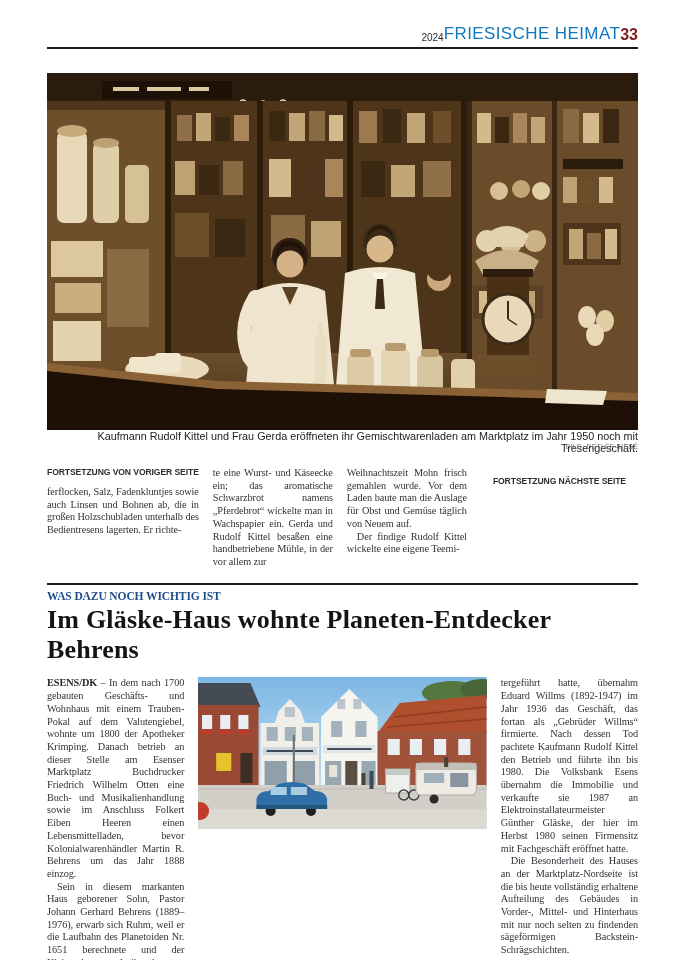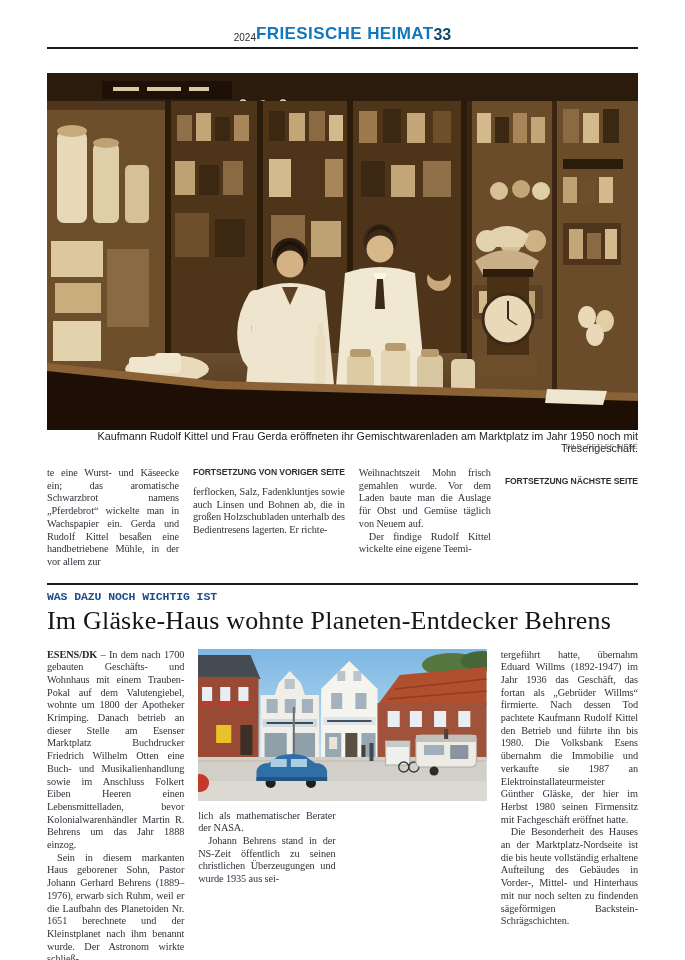--- a/index.html
+++ b/index.html
@@ -3,60 +3,60 @@
 <meta charset="utf-8">
 <style>
   html,body{margin:0;padding:0;background:#e9e9e9;}
   .page{
     width:685px;height:960px;margin:0 auto;background:#ffffff;
     box-sizing:border-box;padding:24px 47px 0 47px;position:relative;
     font-family:"Liberation Serif",serif;color:#35303a;
   }
   
   .masthead{
-    display:flex;align-items:flex-end;justify-content:center;
+    display:flex;align-items:flex-end;justify-content:flex-end;
     border-bottom:2px solid #1a1a1a;padding-bottom:3px;
     font-family:"Liberation Sans",sans-serif;
   }
   .masthead .year{font-size:10px;color:#2c2c2c;padding-bottom:1px;}
-  .masthead .title{font-size:17px;font-weight:bold;color:#1277bd;letter-spacing:.4px;}
-  .masthead .pageno{font-size:16px;font-weight:bold;color:#0c4a6e;}
+  .masthead .title{font-size:17px;font-weight:normal;color:#1277bd;letter-spacing:.4px;}
+  .masthead .pageno{font-size:16px;font-weight:bold;color:#7f1d1d;}
   
   figure{margin:0;padding:0;}
   .photo1{margin-top:24px;height:357px;}
   .photo1 svg,.photo2 svg{display:block;width:100%;height:100%;}
   .photo2{height:152px;}
   .caption{
     position:relative;margin-top:0;
     font-family:"Liberation Sans",sans-serif;font-size:10.8px;line-height:12px;color:#1c1c1c;text-align:right;
   }
   .credit{
     position:absolute;right:0;bottom:1px;
     font-family:"Liberation Sans",sans-serif;font-size:6.8px;color:#707070;letter-spacing:.3px;
   }
   
   .cont{margin-top:13px;display:grid;grid-template-columns:repeat(4,1fr);column-gap:14px;}
   .kicker-sm{
     font-family:"Liberation Sans",sans-serif;font-size:8.6px;font-weight:600;
     color:#2e2e30;letter-spacing:-.1px;margin-bottom:9px;white-space:nowrap;
   }
-  .kicker-sm.next{text-align:center;margin:9px 0 0;}
+  .kicker-sm.next{text-align:center;margin:9px 12px 0;}
   .bodytext p{
     margin:0;font-size:10.3px;line-height:12.7px;text-align:justify;
     letter-spacing:-.1px;color:#35303a;
   }
   .bodytext p.ind{text-indent:10px;}
   
   .rule2{border-top:2px solid #1a1a1a;margin-top:14px;}
   .kicker-main{
-    margin-top:5px;font-family:Liberation Mono, monospace;
+    margin-top:5px;font-family:Liberation Serif, serif;
     font-size:11.5px;font-weight:bold;color:#1d4e8d;letter-spacing:-.1px;
   }
   h1.headline{
-    margin:3px 0 0;font-family:"Liberation Serif",serif;font-weight:400;
+    margin:3px 0 0;font-family:"Liberation Serif",serif;font-weight:700;
     font-size:26px;line-height:1.15;color:#141416;letter-spacing:.2px;
   }
   .article{margin-top:13px;display:grid;grid-template-columns:repeat(4,1fr);column-gap:14px;align-items:start;}
   .mid{grid-column:2/4;}
   .midcols{display:grid;grid-template-columns:1fr 1fr;column-gap:14px;margin-top:9px;}
   .dateline{font-weight:bold;color:#2b262d;font-family:Liberation Serif, serif;}
 </style>
 </head>
 <body>
 
@@ -213,25 +213,25 @@
       <polygon points="500,316 560,318 556,332 498,330" fill="#efe6d0"></polygon>
     </svg>
   </figure>
   <div class="caption">
     <span>Kaufmann Rudolf Kittel und Frau Gerda eröffneten ihr Gemischtwarenladen am Marktplatz im Jahr 1950 noch mit Tresengeschäft.</span>
     <span class="credit">BILD: DETLEF KIESÉ</span>
   </div>
 
   <div class="cont bodytext">
     <div>
-      <p>te eine Wurst- und Käseecke ein; das aromatische Schwarzbrot namens „Pferdebrot“ wickelte man in Wachspapier ein. Gerda und Rudolf Kittel besaßen eine handbetriebene Mühle, in der vor allem zur</p>
-    </div>
-    <div>
       <div class="kicker-sm">FORTSETZUNG VON VORIGER SEITE</div>
       <p>ferflocken, Salz, Fadenkluntjes sowie auch Linsen und Bohnen ab, die in großen Holzschubladen unterhalb des Bedientresens lagerten. Er richte-</p>
+    </div>
+    <div>
+      <p>te eine Wurst- und Käseecke ein; das aromatische Schwarzbrot namens „Pferdebrot“ wickelte man in Wachspapier ein. Gerda und Rudolf Kittel besaßen eine handbetriebene Mühle, in der vor allem zur</p>
     </div>
     <div>
       <p>Weihnachtszeit Mohn frisch gemahlen wurde. Vor dem Laden baute man die Auslage für Obst und Gemüse täglich von Neuem auf.</p>
       <p class="ind">Der findige Rudolf Kittel wickelte eine eigene Teemi-</p>
     </div>
     <div>
       <div class="kicker-sm next">FORTSETZUNG NÄCHSTE SEITE</div>
     </div>
   </div>
 
@@ -327,24 +327,20 @@
             <circle cx="112" cy="134" r="5" fill="#1e1e1e"></circle>
           <rect x="58" y="128" width="70" height="4" fill="#24557f"></rect>
 
           <circle cx="2" cy="134" r="9" fill="#c23a2a"></circle>
 
           <rect x="162" y="96" width="4" height="12" fill="#4b4238"></rect>
           <rect x="244" y="80" width="4" height="10" fill="#4b4238"></rect>
         </svg>
       </figure>
       <div class="midcols">
-        <div>
-          <p>lich als mathematischer Berater der NASA.</p>
-          <p class="ind">Johann Behrens stand in der NS-Zeit öffentlich zu seinen christlichen Überzeugungen und wurde 1935 aus sei-</p>
-        </div>
       </div>
     </div>
 
     <div>
       <p>tergeführt hatte, übernahm Eduard Willms (1892-1947) im Jahr 1936 das Geschäft, das fortan als „Gebrüder Willms“ firmierte. Nach dessen Tod pachtete Kaufmann Rudolf Kittel den Betrieb und führte ihn bis 1980. Die Volksbank Esens übernahm die Immobilie und verkaufte sie 1987 an Elektroinstallateurmeister Günther Gläske, der hier im Herbst 1980 seinen Firmensitz mit Fachgeschäft eröffnet hatte.</p>
       <p class="ind">Die Besonderheit des Hauses an der Marktplatz-Nordseite ist die bis heute vollständig erhaltene Aufteilung des Gebäudes in Vorder-, Mittel- und Hinterhaus mit nur noch selten zu findenden sägeförmigen Backstein-Schrägschichten.</p>
     </div>
   </div>
 
 </div>

